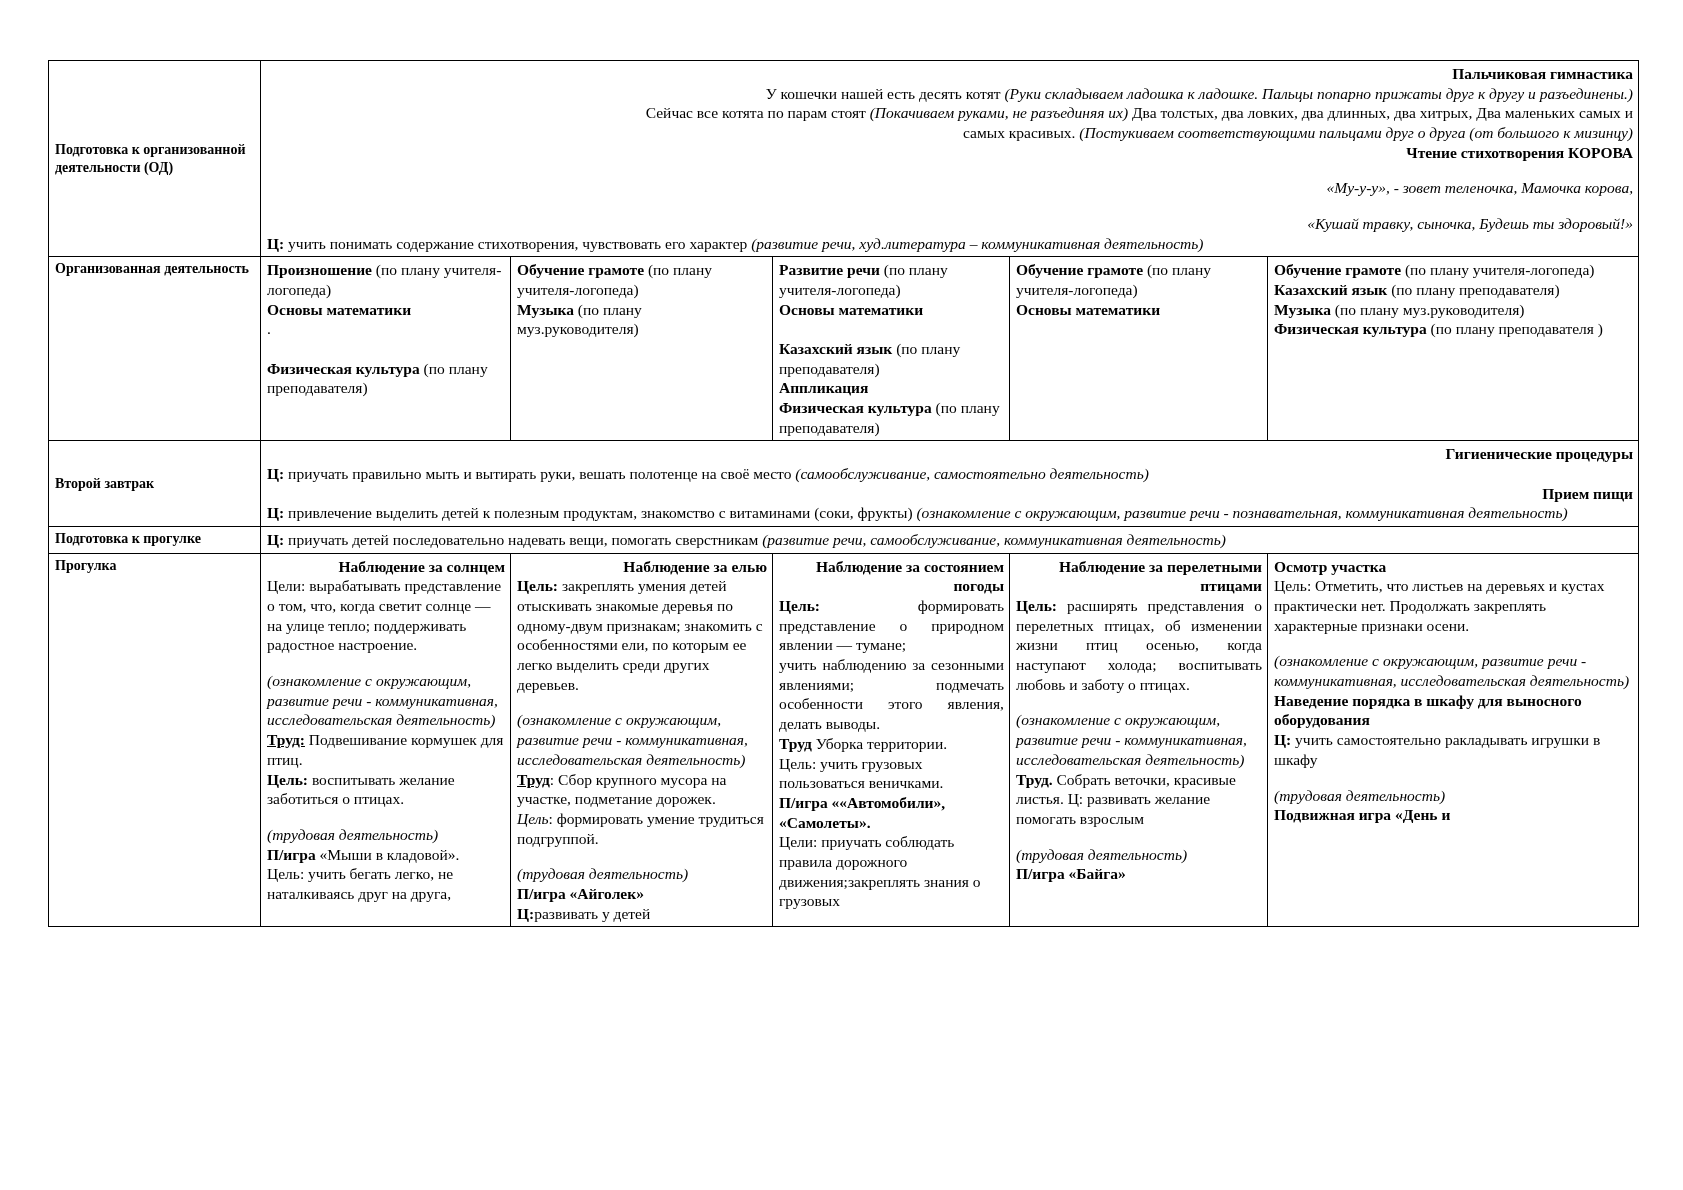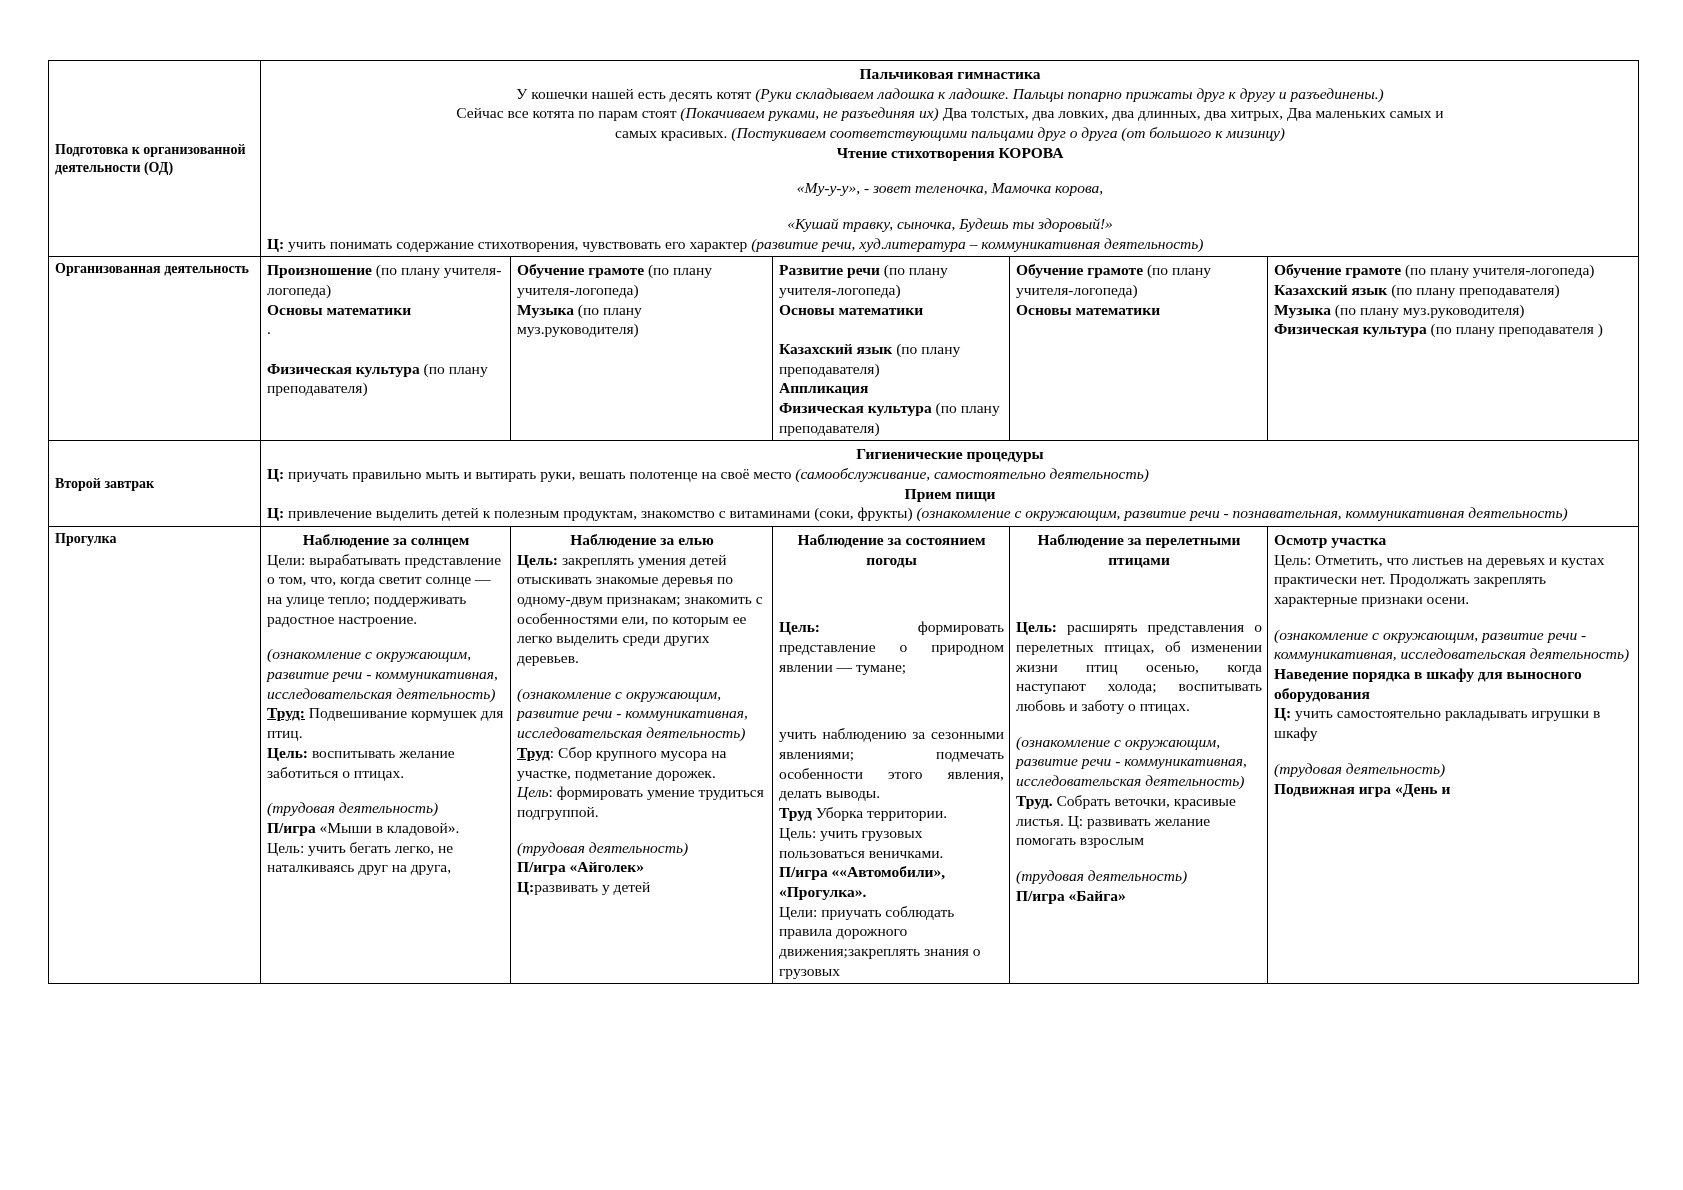--- a/index.html
+++ b/index.html
@@ -43,22 +43,22 @@
   col.c4 { width: 258px; }
   col.c5 { width: 371px; }
 
   .rowlabel {
     font-weight: bold;
     font-size: 14px;
     line-height: 1.3;
   }
   .rowlabel.vmid { vertical-align: middle; }
 
-  .ctr { text-align: center; }
-  .just { text-align: justify; margin-top: 48px; }
+  .ctr { text-align: right; }
+  .just { text-align: justify; }
   .b { font-weight: bold; }
   .i { font-style: italic; margin-top: 16px; }
   .bi { font-weight: bold; }
   .u { text-decoration: underline; }
 
   p { margin: 0; }
 
   .cell-pad-top { padding-top: 4px; }
 </style>
 </head>
@@ -132,20 +132,28 @@
         <span>Второй завтрак</span>
       </td>
       <td colspan="5">
         <p class="ctr b">Гигиенические процедуры</p>
         <p><span class="b">Ц:</span><span> приучать правильно мыть и вытирать руки, вешать полотенце на своё место </span><span class="i">(самообслуживание, самостоятельно деятельность)</span></p>
         <p class="ctr b">Прием пищи</p>
         <p><span class="b">Ц:</span><span> привлечение выделить детей к полезным продуктам, знакомство с витаминами (соки, фрукты) </span><span class="i">(ознакомление с окружающим, развитие речи - познавательная, коммуникативная деятельность)</span></p>
       </td>
     </tr>
 
+    <tr>
+      <td class="rowlabel">
+        <span>Подготовка к прогулке</span>
+      </td>
+      <td colspan="5" class="cell-pad-top">
+        <p><span class="b">Ц:</span><span> приучать детей  последовательно надевать вещи, помогать сверстникам </span><span class="i">(развитие речи, самообслуживание, коммуникативная деятельность)</span></p>
+      </td>
+    </tr>
 
     <tr>
       <td class="rowlabel">
         <span>Прогулка</span>
       </td>
       <td>
         <p class="ctr b"> Наблюдение за солнцем</p>
         <p><span>Цели: вырабатывать представление о том, что, когда светит солнце — на улице тепло; поддерживать радостное настроение.</span></p>
         <p class="i"><span>(ознакомление с окружающим, развитие речи - коммуникативная, исследовательская деятельность)</span></p>
         <p><span class="b u">Труд:</span><span>  Подвешивание кормушек для птиц.</span></p>
@@ -163,21 +171,21 @@
         <p class="i"><span> (трудовая деятельность)</span></p>
         <p class="b"><span>П/игра «Айголек»</span></p>
         <p><span class="b">Ц:</span><span>развивать у детей</span></p>
       </td>
       <td>
         <p class="ctr b">Наблюдение за состоянием погоды</p>
         <p class="just"><span class="bi">Цель:</span><span> формировать представление о природном явлении — тумане;</span></p>
         <p class="just"><span>учить наблюдению за сезонными явлениями; подмечать особенности этого явления, делать выводы.</span></p>
         <p><span class="b">Труд</span><span> Уборка территории.</span></p>
         <p><span>Цель: учить грузовых пользоваться веничками.</span></p>
-        <p class="b"><span>П/игра ««Автомобили», «Прогулка».</span></p>
+        <p class="b"><span>П/игра ««Автомобили», «Самолеты».</span></p>
         <p><span>Цели: приучать соблюдать правила дорожного движения;закреплять знания о грузовых</span></p>
       </td>
       <td>
         <p class="ctr b">Наблюдение за перелетными птицами</p>
         <p class="just"><span class="bi">Цель:</span><span> расширять представления о перелетных птицах, об изменении жизни птиц осенью, когда наступают холода; воспитывать любовь и заботу о птицах.</span></p>
         <p class="i"><span> (ознакомление с окружающим, развитие речи - коммуникативная, исследовательская деятельность)</span></p>
         <p><span class="b">Труд.</span><span> Собрать веточки, красивые листья. Ц: развивать желание помогать взрослым</span></p>
         <p class="i"><span>(трудовая деятельность)</span></p>
         <p class="b"><span>П/игра «Байга»</span></p>
       </td>

